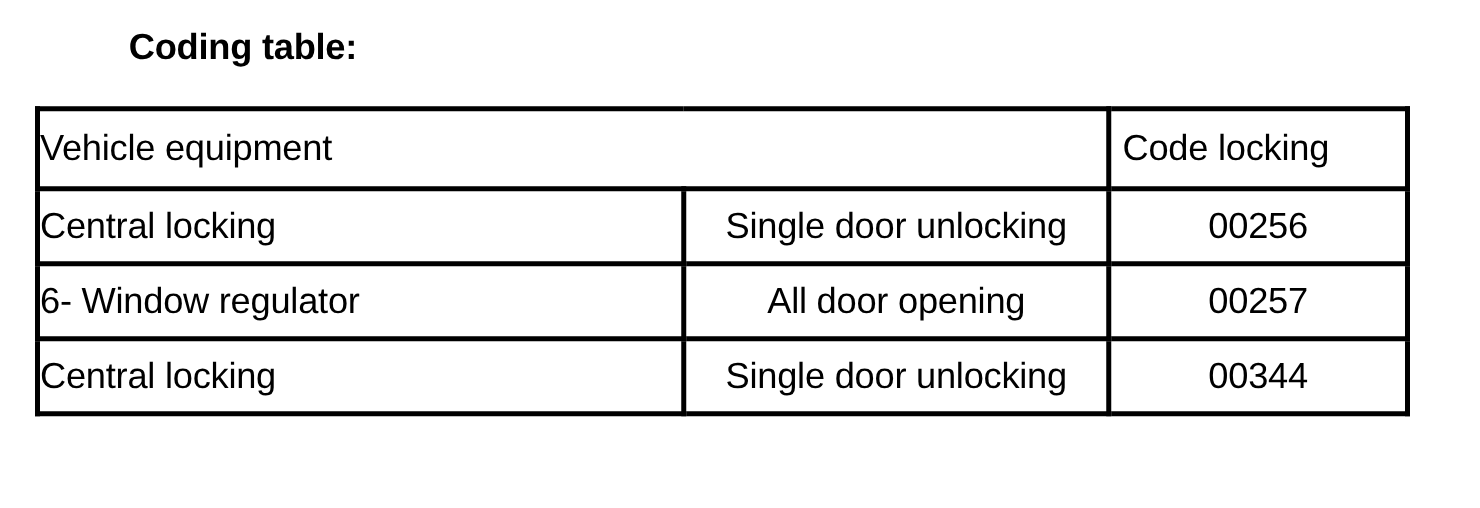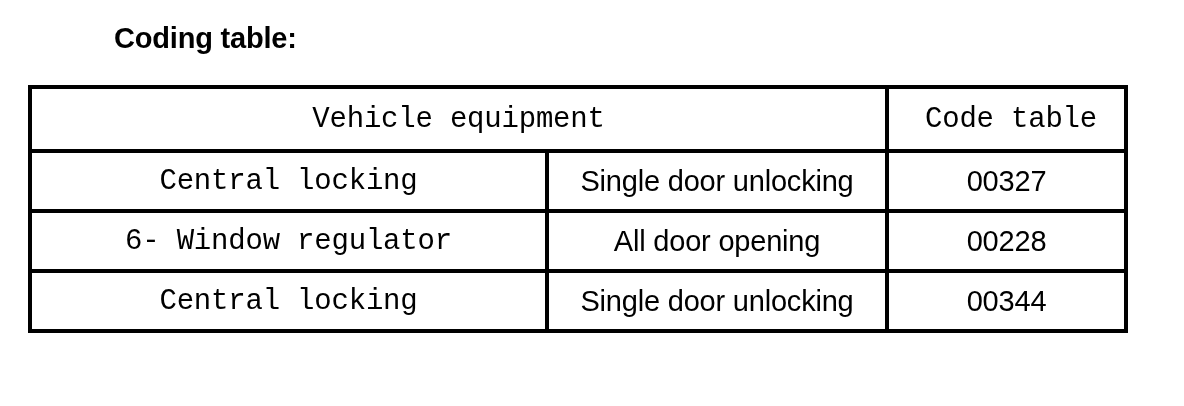--- a/index.html
+++ b/index.html
@@ -12,21 +12,21 @@
     height: 406px;
     position: relative;
     overflow: hidden;
     font-family: "Liberation Sans", sans-serif;
     color: #000000;
     -webkit-font-smoothing: none;
   }
 
   #page-title {
     position: absolute;
-    left: 114px;
+    left: 103px;
     top: 24px;
     font-size: 29px;
     font-weight: bold;
     letter-spacing: -0.2px;
     white-space: nowrap;
     line-height: 1;
   }
 
   #coding-table {
     position: absolute;
@@ -58,55 +58,54 @@
   .hdr-row th {
     height: 64px;
     font-weight: bold;
   }
 
   .data-row td {
     height: 60px;
   }
 
   .cell-left {
-    text-align: center;
+    text-align: left;
     padding-left: 9px;
-    font-family: Liberation Mono, monospace;
   }
   .cell-center {
     text-align: center;
   }
 </style>
 </head>
 <body>
 
 <div id="page-title">Coding table:</div>
 
 <table id="coding-table">
   <colgroup>
     <col class="col-equipment">
     <col class="col-function">
     <col class="col-code">
   </colgroup>
   <thead>
     <tr class="hdr-row">
       <th class="cell-left" colspan="2">Vehicle equipment</th>
-      <th class="cell-left" style="padding-left:9px;">Code table</th>
+      <th class="cell-left" style="padding-left:9px;">Code locking</th>
     </tr>
   </thead>
   <tbody>
     <tr class="data-row">
       <td class="cell-left">Central locking</td>
       <td class="cell-center">Single door unlocking</td>
-      <td class="cell-center">00327</td>
+      <td class="cell-center">00256</td>
     </tr>
     <tr class="data-row">
       <td class="cell-left">6- Window regulator</td>
       <td class="cell-center">All door opening</td>
-      <td class="cell-center">00228</td>
+      <td class="cell-center">00257</td>
     </tr>
     <tr class="data-row">
       <td class="cell-left">Central locking</td>
       <td class="cell-center">Single door unlocking</td>
       <td class="cell-center">00344</td>
     </tr>
   </tbody>
 </table>
 
 </body></html>

